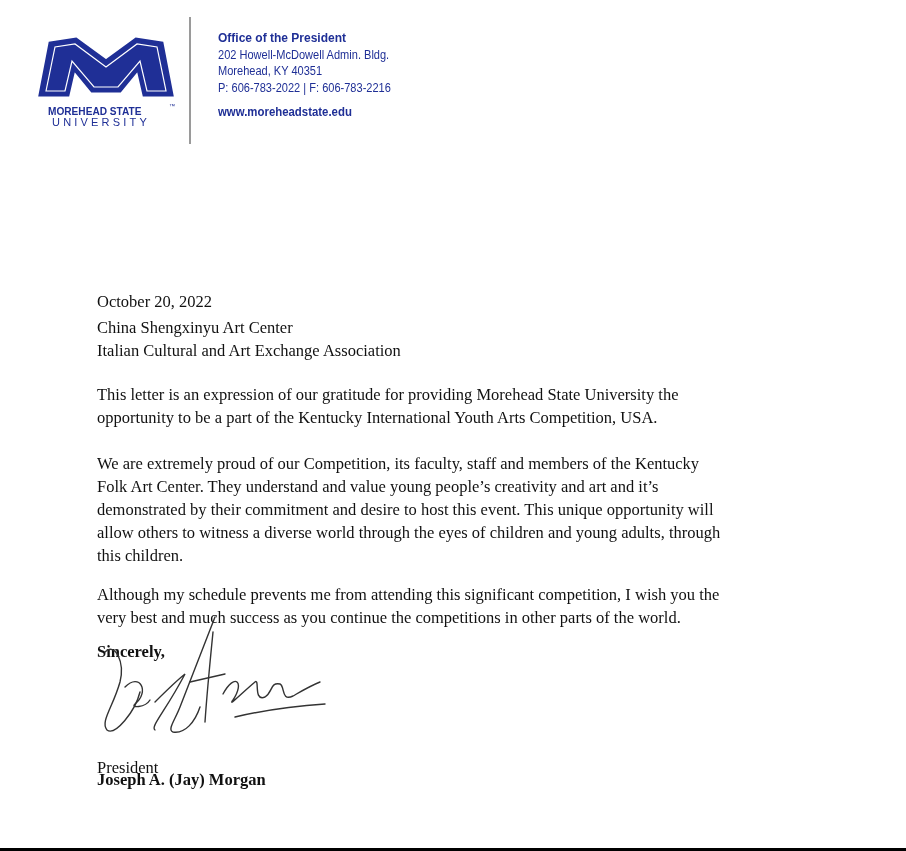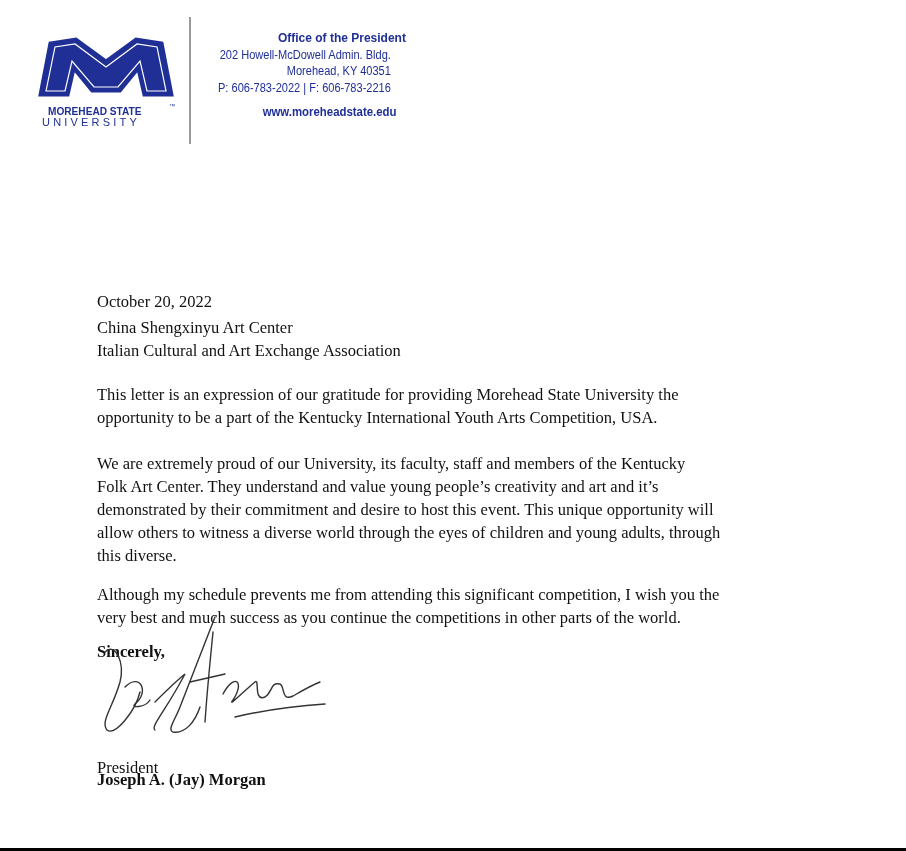--- a/index.html
+++ b/index.html
@@ -3,24 +3,24 @@
 <meta charset="utf-8">
 <style>
   html, body { margin: 0; padding: 0; }
   body {
     width: 906px; height: 851px; background: #ffffff; position: relative; overflow: hidden;
     font-family: "Liberation Serif", serif; color: #111;
   }
   .logo { position: absolute; left: 36px; top: 33px; width: 140px; height: 100px; }
   .logo svg { position: absolute; left: 0; top: 0; }
   .logo-line1 { position: absolute; left: 12px; top: 72px; font-family: "Liberation Sans", sans-serif; font-weight: bold; font-size: 11px; color: #1f2f96; letter-spacing: 0px; transform: scaleX(0.92); transform-origin: left; white-space: nowrap; }
-  .logo-line2 { position: absolute; left: 6px; top: 83px; font-family: "Liberation Sans", sans-serif; font-size: 11px; color: #1f2f96; letter-spacing: 3.2px; white-space: nowrap; }
+  .logo-line2 { position: absolute; left: 16px; top: 83px; font-family: "Liberation Sans", sans-serif; font-size: 11px; color: #1f2f96; letter-spacing: 3.2px; white-space: nowrap; }
   .tm { position: absolute; left: 133px; top: 70px; font-size: 6px; color: #1f2f96; font-family: "Liberation Sans", sans-serif; }
   .vdivider { position: absolute; left: 189px; top: 17px; width: 2px; height: 127px; background: #9a9a9a; }
-  .header-info { position: absolute; left: 218px; top: 30px; font-family: "Liberation Sans", sans-serif; color: #1f2f96; font-size: 12px; line-height: 16.5px; text-align: right; }
+  .header-info { position: absolute; left: 218px; top: 30px; font-family: "Liberation Sans", sans-serif; color: #1f2f96; font-size: 12px; line-height: 16.5px; }
   .header-info .office { font-weight: bold; font-size: 12px; }
   .header-info .addr { transform: scaleX(0.92); transform-origin: left; white-space: nowrap; }
   .header-info .web { font-weight: bold; margin-top: 8px; transform: scaleX(0.95); transform-origin: left; white-space: nowrap; }
   .letter { position: absolute; left: 97px; font-size: 16.5px; line-height: 23px; color: #111; }
   .date { top: 242px; margin-top: 48px; }
   .recipients { top: 316px; }
   .para1 { top: 383px; width: 720px; }
   .para2 { top: 452px; width: 720px; }
   .para3 { top: 583px; width: 720px; }
   .para1 span, .para2 span, .para3 span { display: block; white-space: nowrap; }
@@ -59,25 +59,25 @@
   <div>China Shengxinyu Art Center</div>
   <div>Italian Cultural and Art Exchange Association</div>
 </div>
 
 <div class="letter para1">
   <span>This letter is an expression of our gratitude for providing Morehead State University the</span>
   <span>opportunity to be a part of the Kentucky International Youth Arts Competition, USA.</span>
 </div>
 
 <div class="letter para2">
-  <span>We are extremely proud of our University, its faculty, staff and members of the Kentucky</span>
+  <span>We are extremely proud of our Competition, its faculty, staff and members of the Kentucky</span>
   <span>Folk Art Center. They understand and value young people’s creativity and art and it’s</span>
   <span>demonstrated by their commitment and desire to host this event.  This unique opportunity will</span>
   <span>allow others to witness a diverse world through the eyes of children and young adults, through</span>
-  <span>this diverse.</span>
+  <span>this children.</span>
 </div>
 
 <div class="letter para3">
   <span>Although my schedule prevents me from attending this significant competition, I wish you the</span>
   <span>very best and much success as you continue the competitions in other parts of the world.</span>
 </div>
 
 <div class="letter closing">Sincerely,</div>
 
 <svg class="signature" width="240" height="130" viewBox="0 0 240 130">

